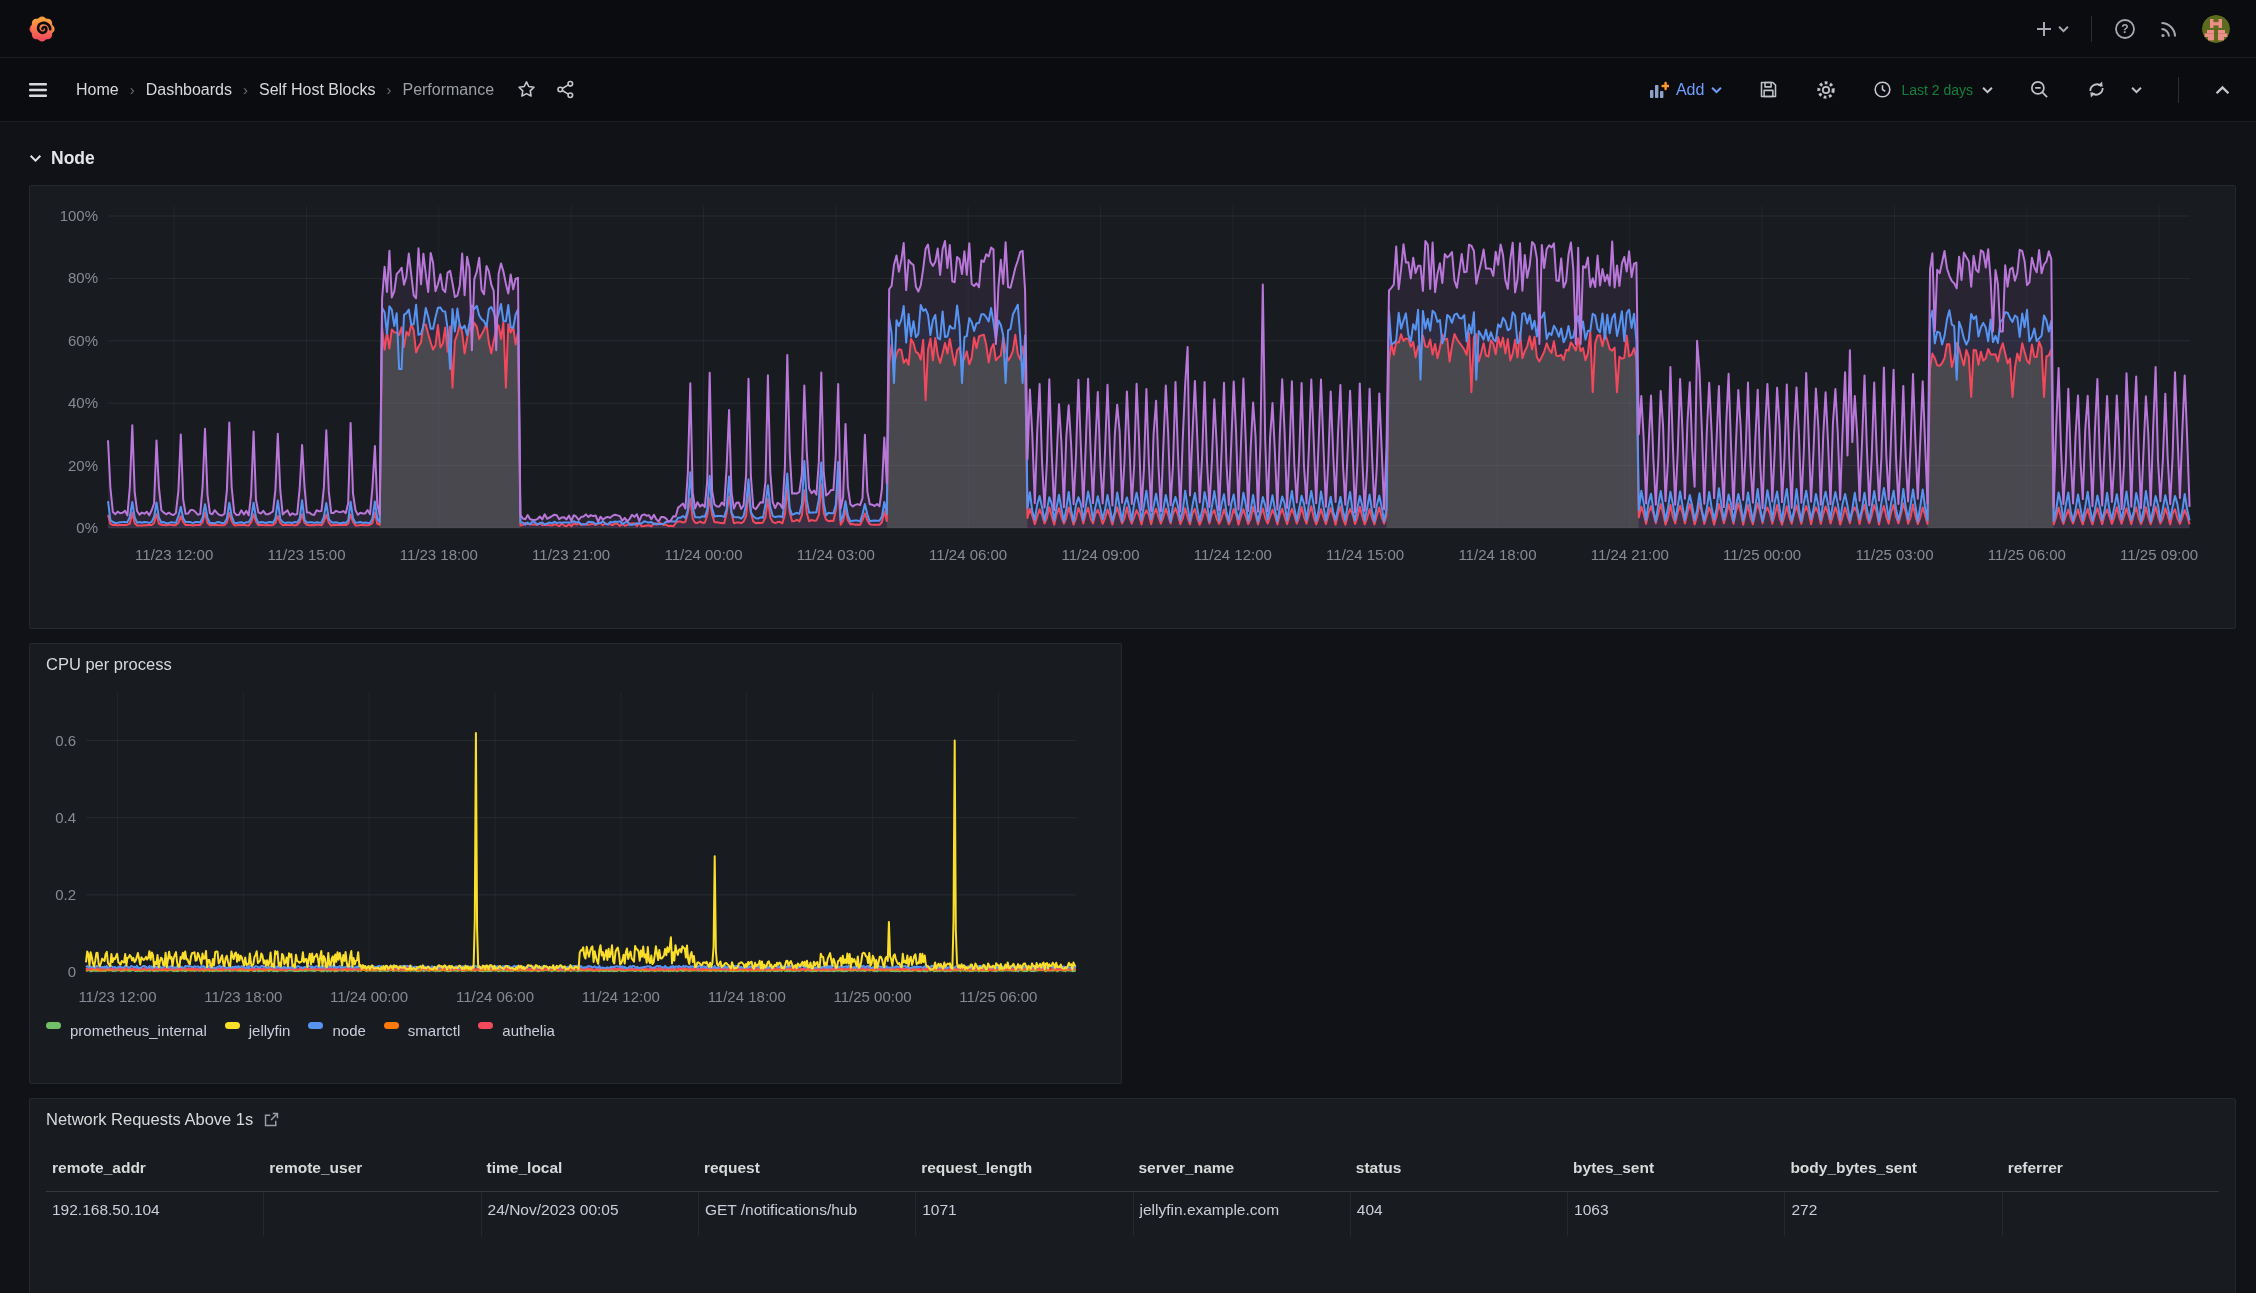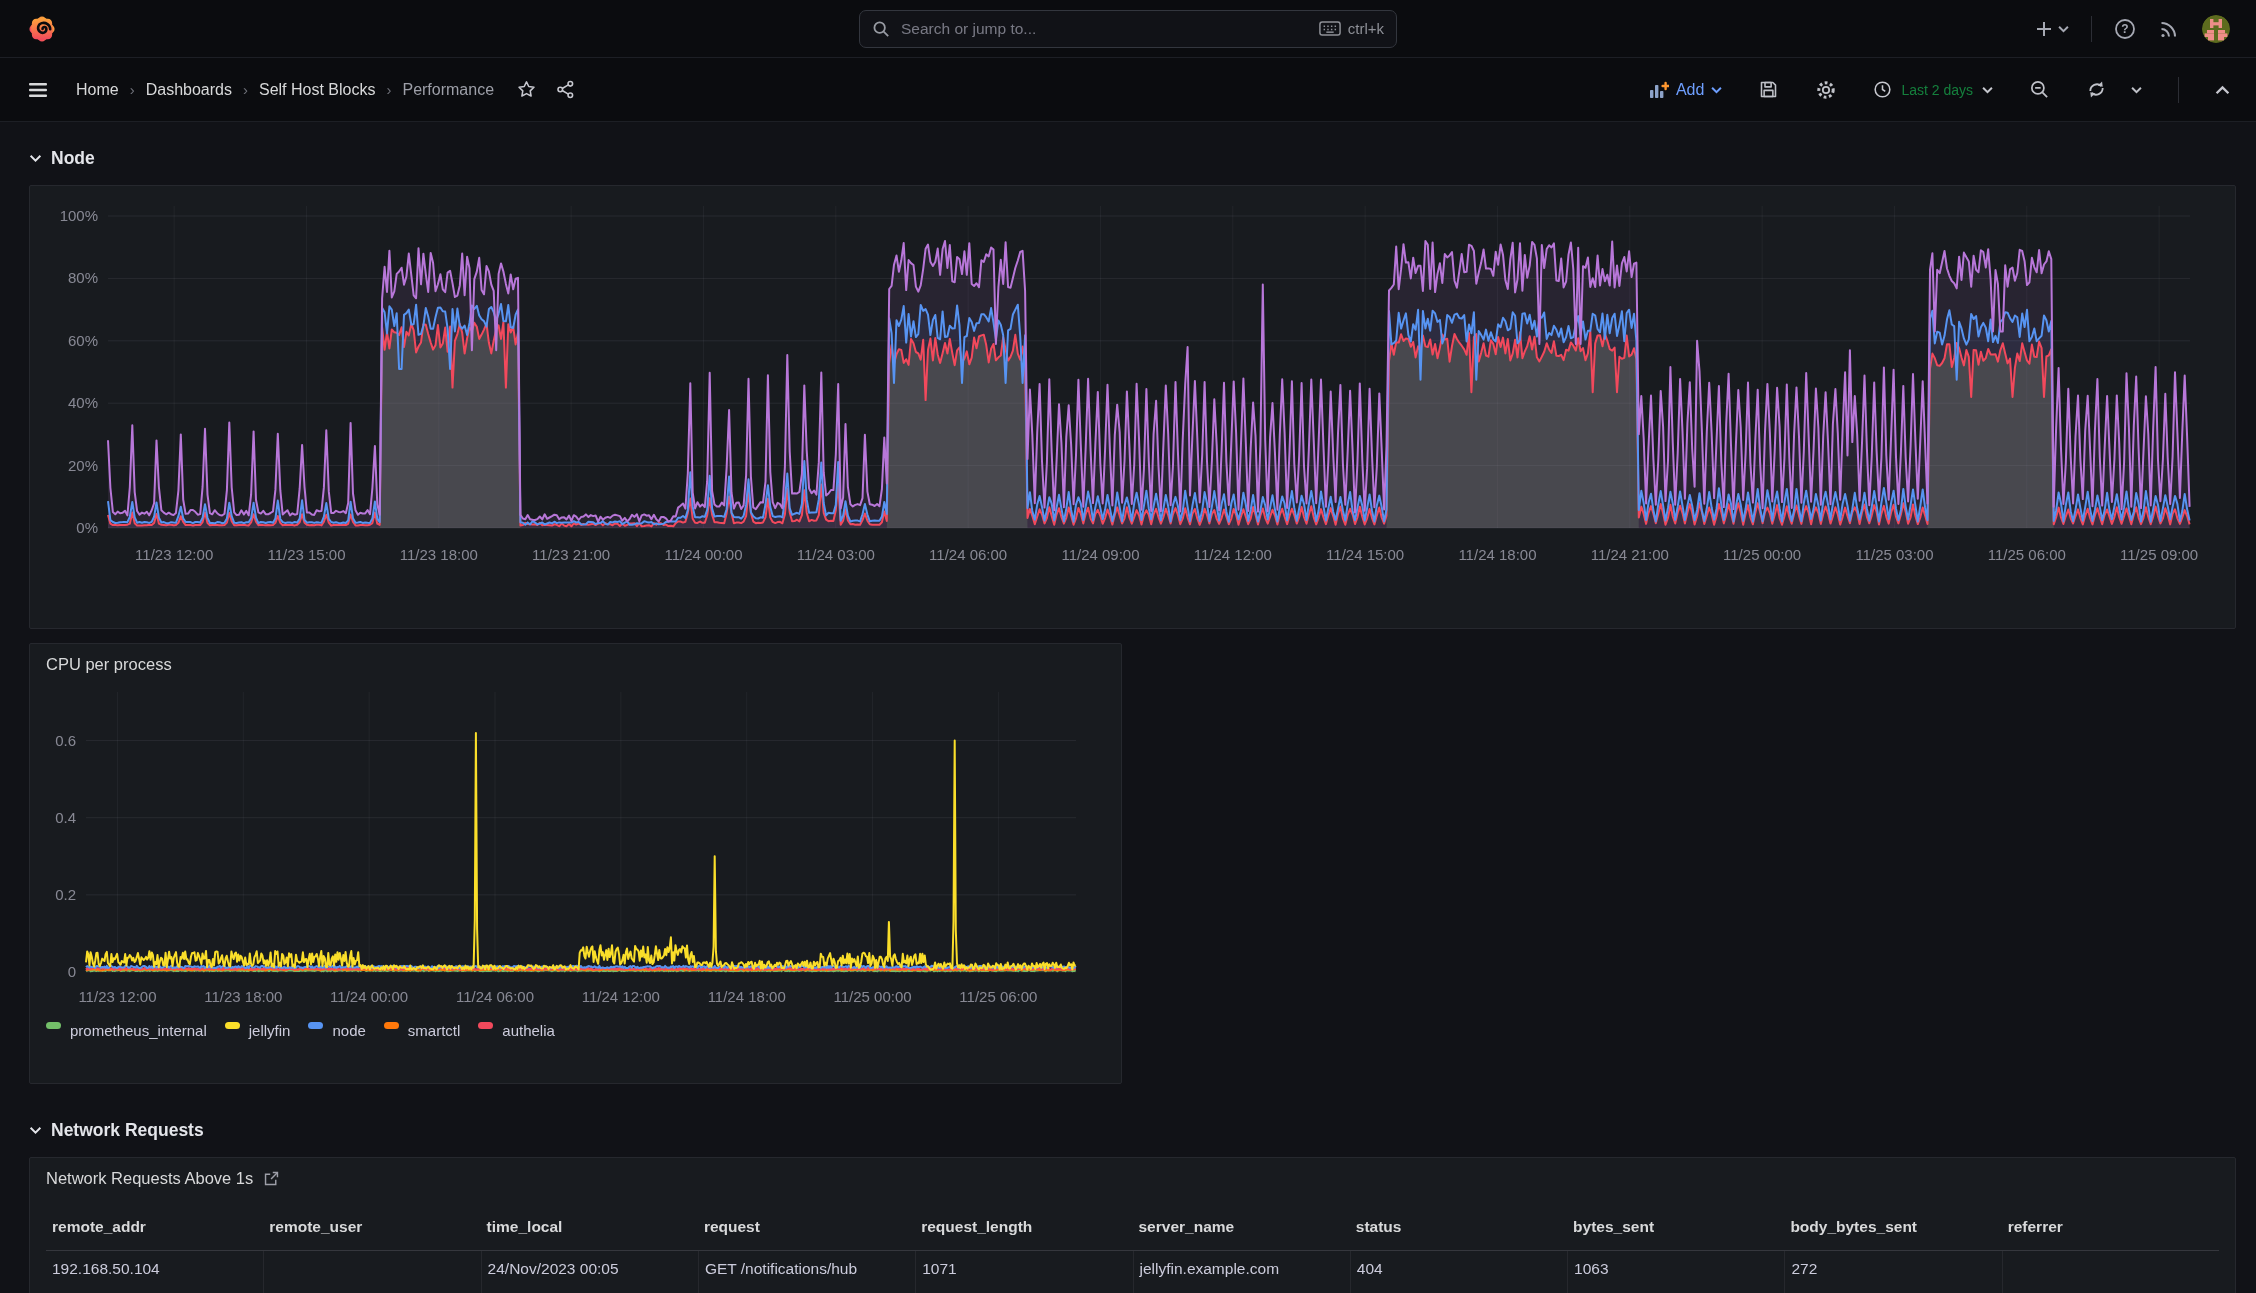--- a/index.html
+++ b/index.html
@@ -70,40 +70,20 @@
       </defs>
       <g fill="url(#gflame)">
         <rect x="5.5" y="5.5" width="19" height="19" rx="4" transform="rotate(45 15 15)"></rect>
         <rect x="5.5" y="5.5" width="19" height="19" rx="4"></rect>
       </g>
       <circle cx="15" cy="15" r="10.2" fill="url(#gflame)"></circle>
       <path d="M15.5 15c0-2.6 3.6-2.4 3.6.3 0 2.9-3.6 4.6-6.3 2.1-2.6-2.4-1.6-7 1.9-7.9 3.8-1 8 1.5 8 5.8" fill="none" stroke="#0b0c0f" stroke-width="2.4" stroke-linecap="round"></path>
     </svg>
   </span>
 
-  <div class="searchbox">
-    <span>
-      <svg width="18" height="18" viewBox="0 0 20 20" fill="none" stroke="#9becac0" stroke-width="2" style="stroke:#989ba3">
-        <circle cx="8.5" cy="8.5" r="5.8"></circle>
-          <line x1="13" y1="13" x2="18" y2="18"></line>
-      </svg>
-    </span>
-    <input type="text" placeholder="Search or jump to..." style="">
-    <span class="shortcut">
-      <span>
-        <svg width="22" height="15" viewBox="0 0 24 16" fill="none" stroke="#8e9097" stroke-width="1.6">
-          <rect x="1" y="1" width="22" height="14" rx="2.5"></rect>
-          <line x1="5" y1="5.5" x2="19" y2="5.5" stroke-dasharray="1.6 2.4"></line>
-          <line x1="5" y1="9" x2="19" y2="9" stroke-dasharray="1.6 2.4"></line>
-          <line x1="8" y1="12" x2="16" y2="12"></line>
-        </svg>
-      </span>
-      <span>ctrl+k</span>
-    </span>
-  </div>
 
   <div class="topbar-right">
     <span class="iconbtn">
       <svg width="20" height="20" viewBox="0 0 20 20" stroke="#a6a9b3" stroke-width="2" fill="none">
         <line x1="10" y1="3" x2="10" y2="17"></line>
           <line x1="3" y1="10" x2="17" y2="10"></line>
       </svg>
       <svg width="11" height="8" viewBox="0 0 10 7" fill="none" stroke="#a6a9b3" stroke-width="1.8">
         <path d="M1 1.5l4 4 4-4"></path>
       </svg>
@@ -363,26 +343,20 @@
           <span class="swatch" style="background: rgb(255, 120, 10);"></span>
           <span>smartctl</span>
         </div>
         <div class="legend-item">
           <span class="swatch" style="background: rgb(242, 73, 92);"></span>
           <span>authelia</span>
         </div>
       </div>
   </section>
 
-  <div class="section-head network">
-    <svg width="13" height="9" viewBox="0 0 12 8" fill="none" stroke="#e4e5ea" stroke-width="1.8">
-      <path d="M1.5 1.5L6 6l4.5-4.5"></path>
-    </svg>
-    <span>Network Requests</span>
-  </div>
 
   <section class="panel panel-net">
     <div class="panel-title">
       <span>Network Requests Above 1s</span>
       <span>
         <svg width="17" height="17" viewBox="0 0 20 20" fill="none" stroke="#9d9fa8" stroke-width="1.7">
           <path d="M15 11.5V17H3V5h5.5"></path>
             <path d="M11.5 3H17v5.5"></path>
             <line x1="17" y1="3" x2="9.5" y2="10.5"></line>
         </svg>

